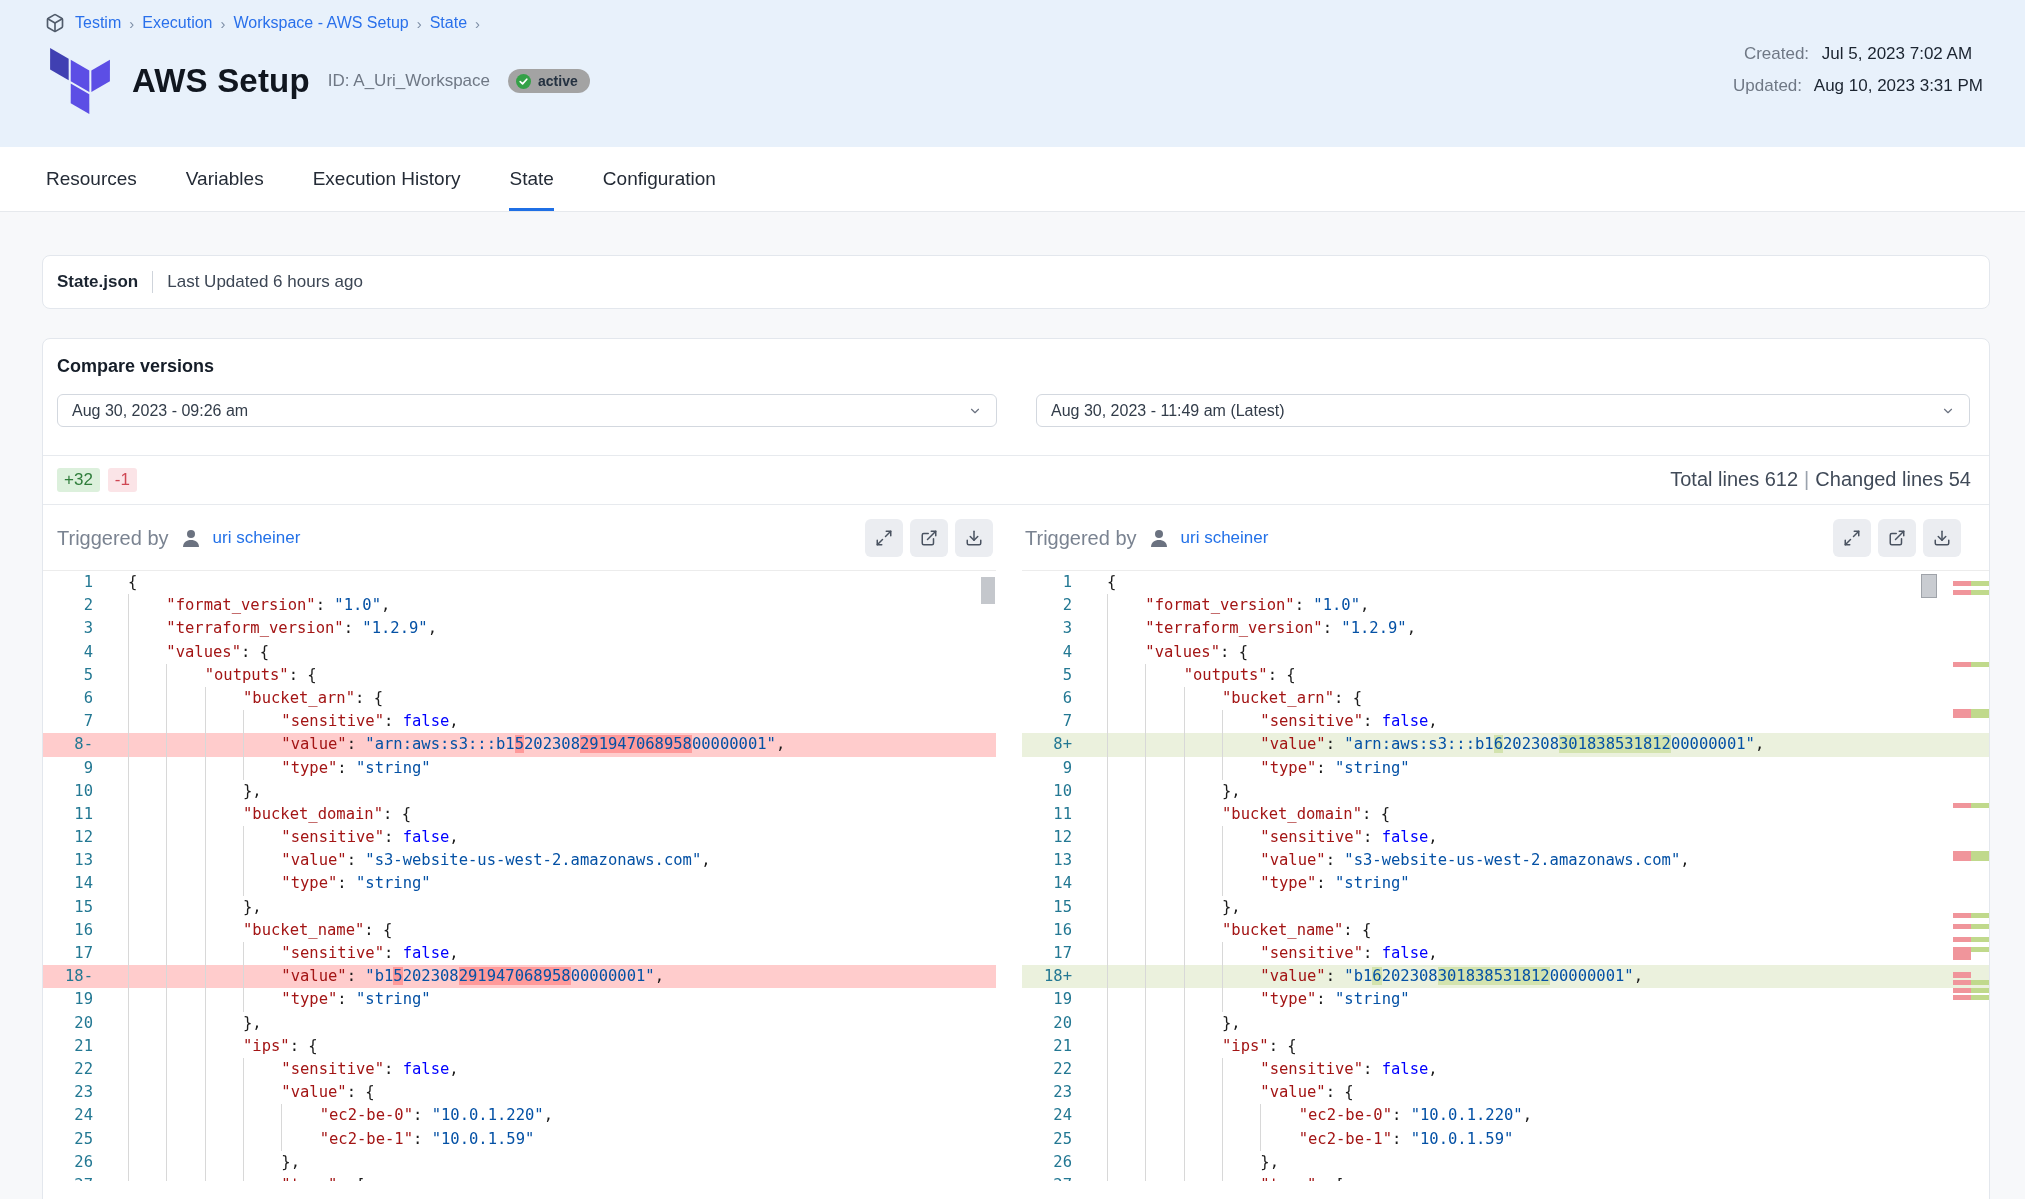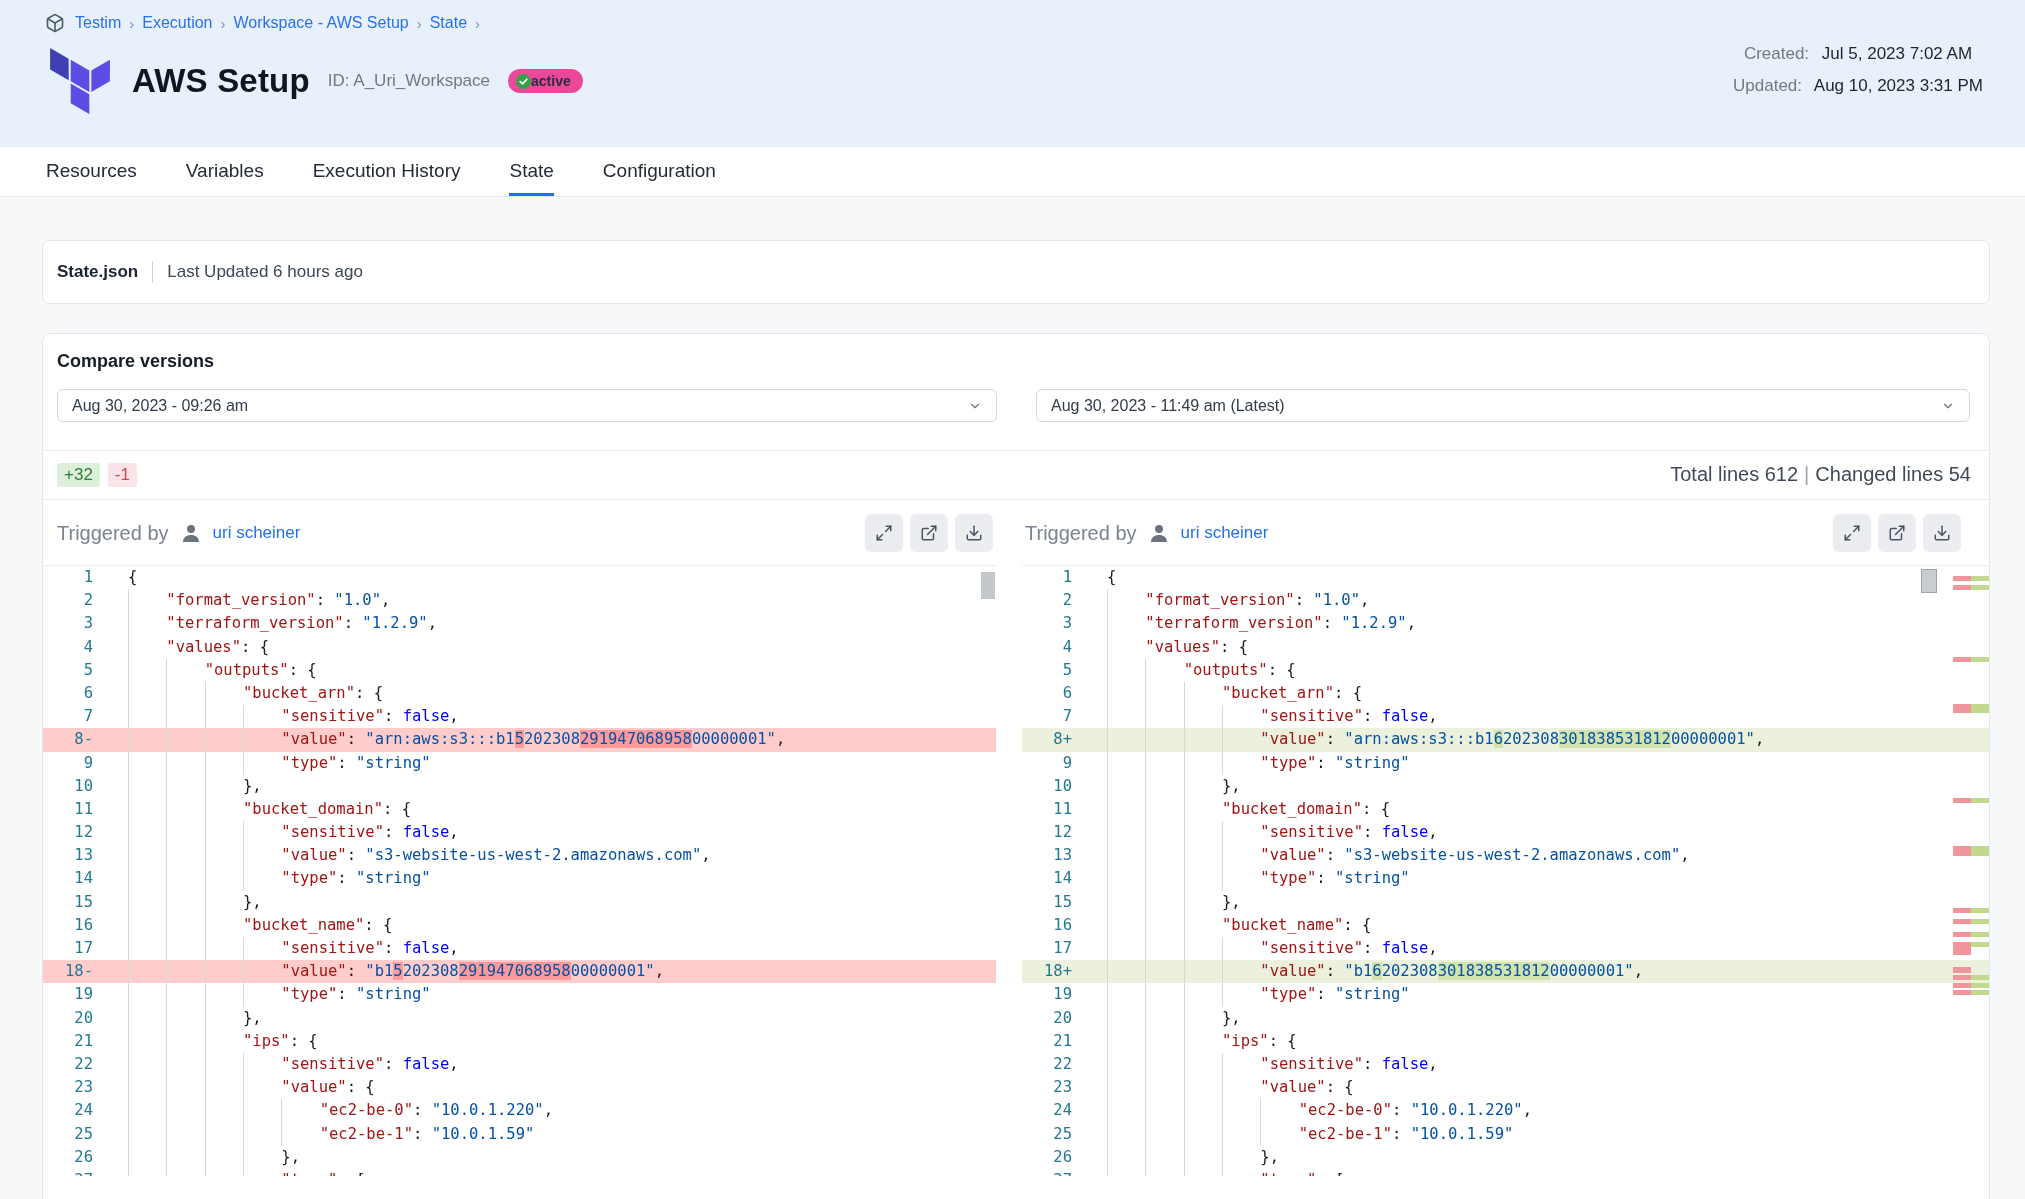--- a/index.html
+++ b/index.html
@@ -9,38 +9,38 @@
   
   .top { background:#e8f1fb; height:147px; position:relative; }
   .crumbs { position:absolute; left:45px; top:13px; display:flex; align-items:center; gap:8px; font-size:16px; }
   .crumbs a { color:#2970eb; text-decoration:none; cursor:pointer; }
   .crumbs .sep { color:#7d8ea6; font-size:15px; }
   .crumb-icon { width:20px; height:20px; display:inline-flex; margin-right:2px; }
   .hdr-row { position:absolute; left:50px; top:48px; display:flex; align-items:center; }
   .tf-logo { width:60px; height:66px; margin-right:22px; }
   .ws-title { font-size:33px; font-weight:600; color:#10161f; letter-spacing:.2px; }
   .ws-id { font-size:17px; color:#6f7885; margin-left:18px; }
-  .badge { display:inline-flex; align-items:center; background:#ec4899; border-radius:13px;
+  .badge { display:inline-flex; align-items:center; gap:7px; background:#a3a3a3; border-radius:13px;
     padding:4px 12px 4px 8px; margin-left:18px; font-size:14px; font-weight:700; color:#243140; }
   .badge svg { width:15px; height:15px; }
   .dates { position:absolute; right:42px; top:44px; text-align:center; font-size:17px; }
   .dates .row { margin-bottom:12px; }
   .dates .lbl { color:#6f7885; margin-right:8px; }
   .dates .val { color:#1b2430; }
 
   
-  .tabbar { background:#fff; height:50px; border-bottom:1px solid #e6e9ed; display:flex;
+  .tabbar { background:#fff; height:65px; border-bottom:1px solid #e6e9ed; display:flex;
     align-items:stretch; padding-left:46px; gap:49px; }
   .tab { display:flex; align-items:center; font-size:19px; color:#242b36; cursor:pointer;
     border-bottom:3px solid transparent; padding-top:2px; }
   .tab.active { border-bottom-color:#1f6fe5; }
 
   
   .card { background:#fff; border:1px solid #e3e7ed; border-radius:8px; margin:0 35px 0 42px; }
-  .file-card { margin-top:43px; height:64px; display:flex; align-items:center; padding-left:14px; font-size:17px; }
+  .file-card { margin-top:43px; height:54px; display:flex; align-items:center; padding-left:14px; font-size:17px; }
   .file-name { font-weight:700; }
   .vline { width:1px; height:22px; background:#cfd4db; margin:0 14px; }
   .file-upd { color:#3c4654; }
 
   .main-card { margin-top:29px; height:calc(1199px - 330px + 20px); border-radius:8px 8px 0 0; position:relative; }
   .cmp-title { font-size:18px; font-weight:700; padding:17px 0 0 14px; color:#151d28; }
   .dd-row { display:flex; padding:17px 0 0 14px; gap:39px; }
   .dd { height:33px; border:1px solid #d3d8df; border-radius:6px; background:#fff; display:flex;
     align-items:center; justify-content:space-between; padding:0 14px; font-size:16px; color:#323c49; cursor:pointer; }
   .dd-left { width:940px; }

